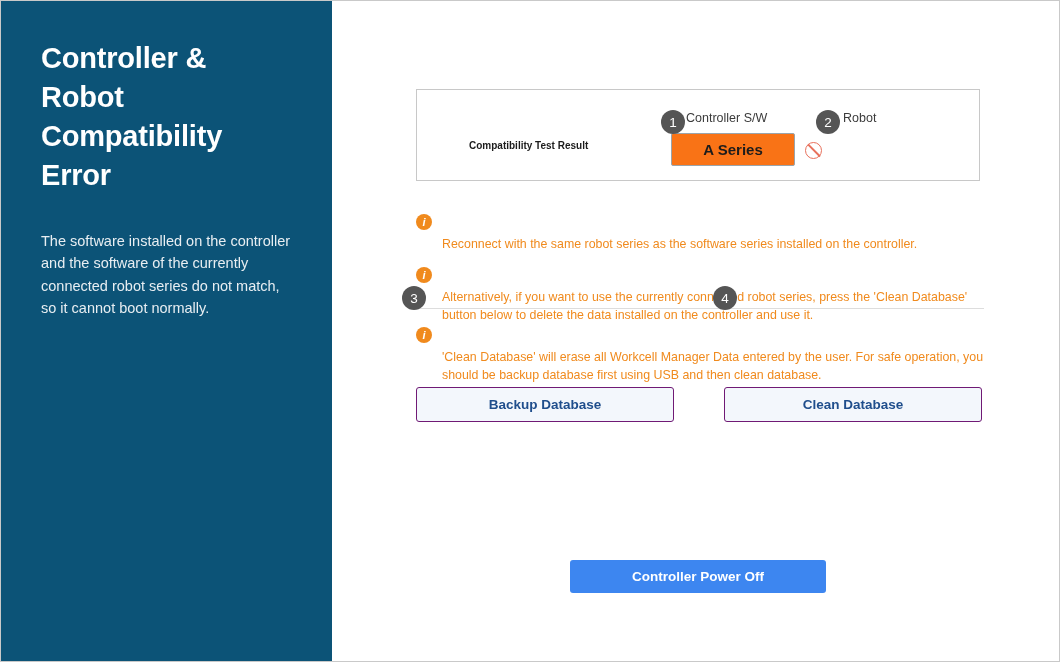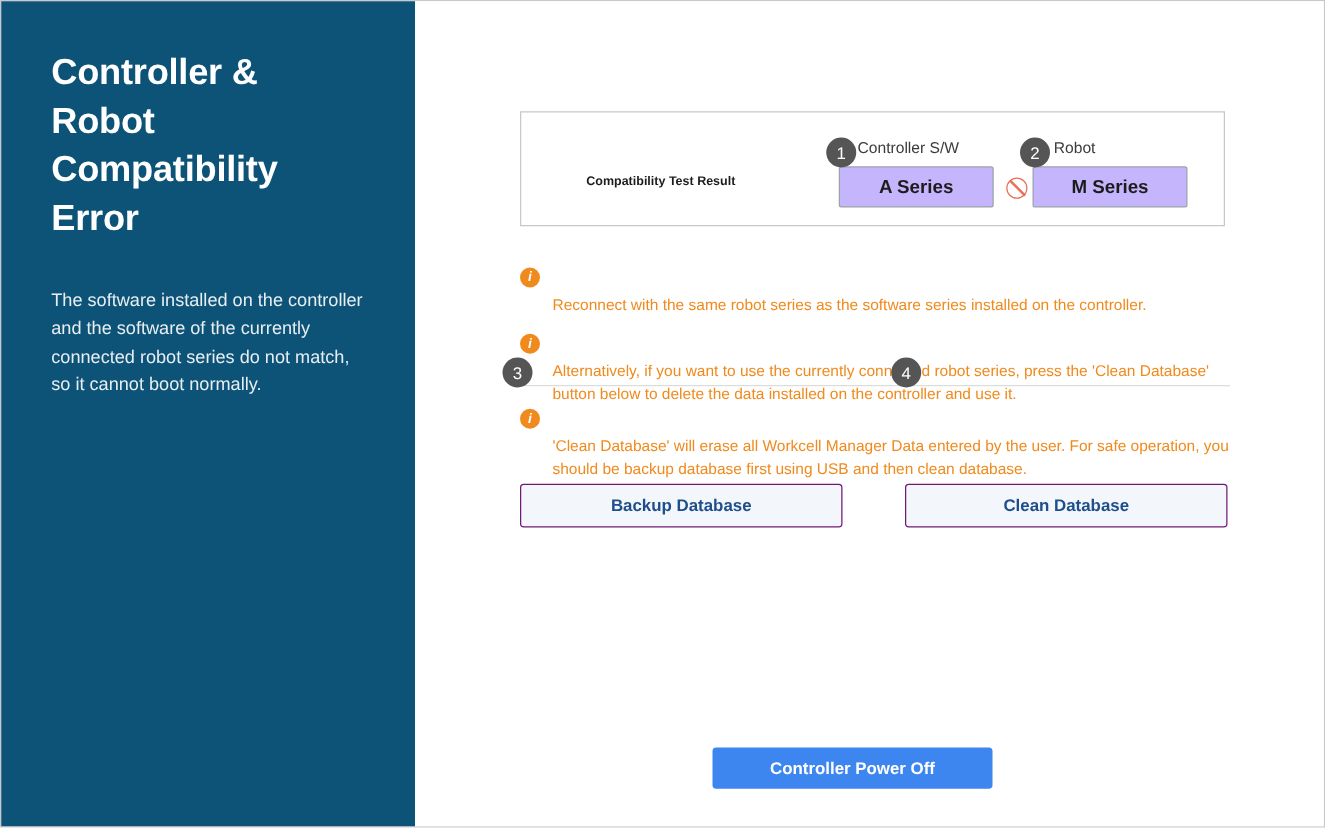--- a/index.html
+++ b/index.html
@@ -74,21 +74,21 @@
     color: #1c1c1c;
     margin-left: 21px;
   }
   .field {
     position: absolute;
     top: 43px;
     width: 124px;
     height: 33px;
     border: 1px solid #9aa4ab;
     border-radius: 2px;
-    background: #c4b5fd;
+    background: #f97316;
     box-sizing: border-box;
     display: flex;
     align-items: center;
     justify-content: center;
     font-size: 15px;
     font-weight: bold;
     color: #1c1c1c;
   }
   .field.controller { left: 254px; }
   .field.robot { left: 409px; }
@@ -203,22 +203,22 @@
     font-size: 13.5px;
     font-weight: bold;
     color: #1f4e8c;
     cursor: pointer;
   }
   .db-btn.backup { left: 84px; }
   .db-btn.clean { left: 392px; }
   .power-btn {
     position: absolute;
     left: 238px;
-    top: 597px;
-    width: 224px;
+    top: 559px;
+    width: 256px;
     height: 33px;
     background: #3d86f0;
     border: none;
     border-radius: 3px;
     color: #ffffff;
     font-size: 13.5px;
     font-weight: bold;
     font-family: "Liberation Sans", sans-serif;
     cursor: pointer;
   }
@@ -239,21 +239,20 @@
       <div class="result-label">Compatibility Test Result</div>
 
       <div class="step s1">1</div>
       <div class="field-cap controller">Controller S/W</div>
       <div class="field controller">A Series</div>
 
       <div class="noentry"></div>
 
       <div class="step s2">2</div>
       <div class="field-cap robot">Robot</div>
-      <div class="field robot">M Series</div>
     </div>
 
     <div class="notes">
       <div class="note">
         <span class="ico">i</span>
         <span class="txt">Reconnect with the same robot series as the software series installed on the controller.</span>
       </div>
       <div class="note">
         <span class="ico">i</span>
         <span class="txt">Alternatively, if you want to use the currently connected robot series, press the 'Clean Database' button below to delete the data installed on the controller and use it.</span>

